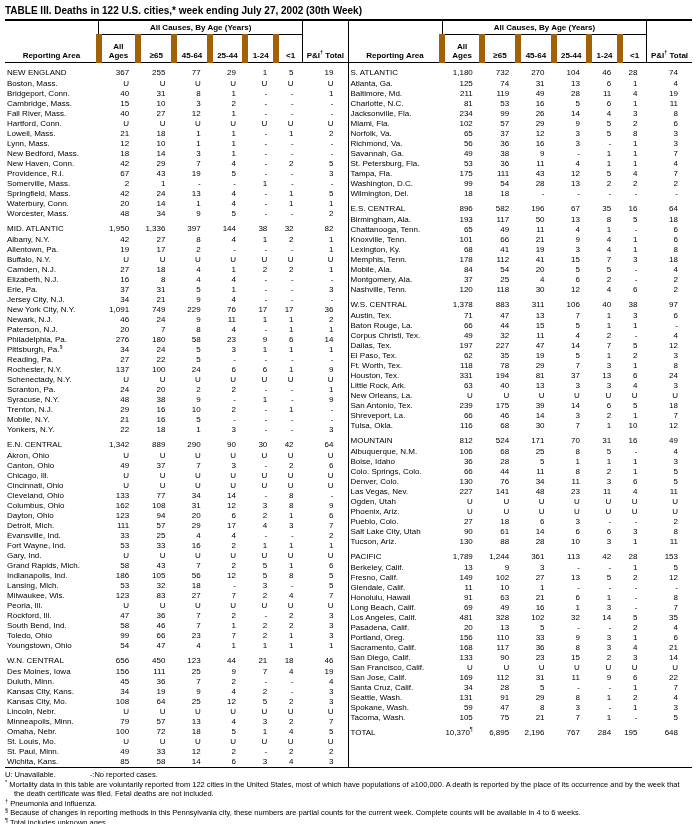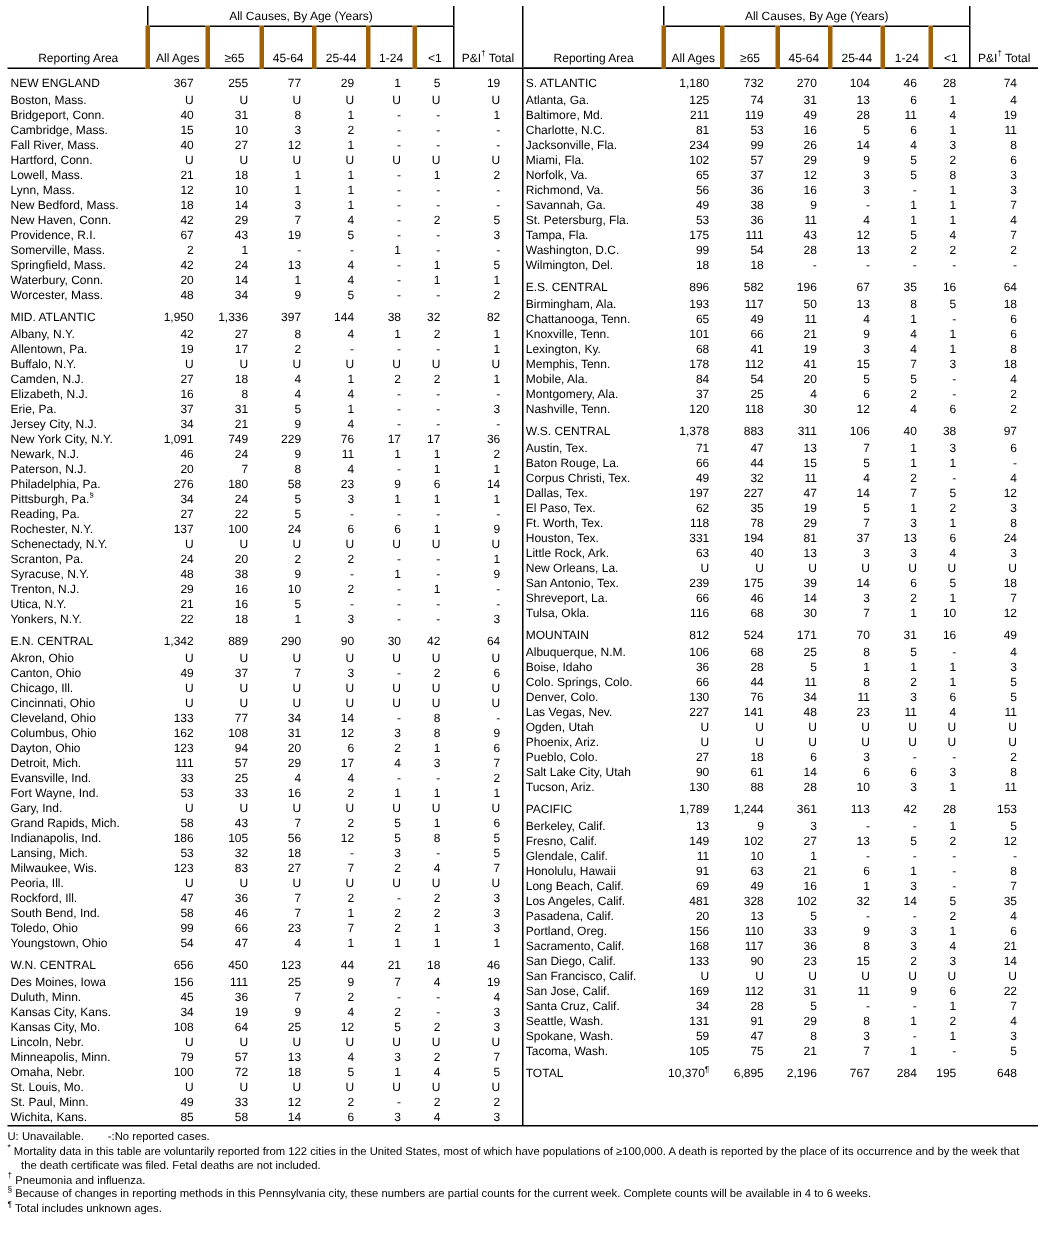--- a/index.html
+++ b/index.html
@@ -3,39 +3,40 @@
 <meta charset="utf-8">
 <style>
   html,body { margin:0; padding:0; background:#fff; color:#000;
     font-family:"Liberation Sans","DejaVu Sans",sans-serif; }
   .page { width:697px; height:824px; box-sizing:border-box; padding:4px 5px 0 5px; overflow:hidden; }
   .title { font-size:10px; font-weight:bold; padding:1px 0 3px 0; border-bottom:2px solid #000; }
   .tables { display:flex; align-items:flex-start; border-bottom:1px solid #000; }
   .half { width:50%; }
   .half.left table { border-right:1px solid #000; }
   table { border-collapse:collapse; width:100%; table-layout:fixed; }
-  thead th { font-weight:normal; font-size:8px; padding:0; }
+  thead th { font-weight:bold; font-size:8px; padding:0; }
   th.area-h { text-align:center; vertical-align:bottom; padding:0 0 2px 2px; border-bottom:1px solid #000; }
   th.group { text-align:center; border-left:1px solid #000; border-bottom:1px solid #000; height:13px; vertical-align:middle; }
   th.pi { border-left:1px solid #000; border-bottom:1px solid #000; text-align:center; vertical-align:bottom; padding:0 1px 2px 1px; white-space:normal; }
-  th.ageh { border-left:3px solid #a16207; border-bottom:1px solid #000; vertical-align:bottom; padding:1px 1px 2px 1px; height:24px; white-space:normal; }
+  th.ageh { border-left:6px solid #a16207; border-bottom:1px solid #000; vertical-align:bottom; padding:1px 1px 2px 1px; height:24px; white-space:normal; }
   tbody td { font-size:8px; height:10px; line-height:10px; padding:0; white-space:nowrap; overflow:hidden; }
   td.area { text-align:left; padding-left:2px; }
   td.num  { text-align:right; padding-right:9px; }
   td.num.pi-col { padding-right:14px; }
   tr.region td { padding-top:3px; height:13px; }
   sup { font-size:5.5px; line-height:0; }
   .footer { padding-top:2px; font-size:7.5px; line-height:9.5px; }
-  .legend .lg-u { margin-right:16px; }
+  .legend .lg-u { margin-right:34px; }
   .fn { padding-left:9px; text-indent:-9px; }
 </style>
 </head>
 <body>
 
 <div class="page">
+  <div class="title">TABLE III. Deaths in 122 U.S. cities,* week ending July 27, 2002 (30th Week)</div>
   <div class="tables">
     <div class="half left" id="half-left">
         <table>
           <colgroup>
             <col style="width: 93px;">
             <col style="width: 39px;">
             <col style="width: 36px;">
             <col style="width: 35px;">
             <col style="width: 35px;">
             <col style="width: 31px;">
@@ -392,21 +393,21 @@
               <td class="area">Trenton, N.J.</td>
               <td class="num">29</td>
               <td class="num">16</td>
               <td class="num">10</td>
               <td class="num">2</td>
               <td class="num">-</td>
               <td class="num">1</td>
               <td class="num pi-col">-</td>
             </tr>
             <tr class="city">
-              <td class="area">Utica, N.Y.</td>
+              <td class="area">Mobile, N.Y.</td>
               <td class="num">21</td>
               <td class="num">16</td>
               <td class="num">5</td>
               <td class="num">-</td>
               <td class="num">-</td>
               <td class="num">-</td>
               <td class="num pi-col">-</td>
             </tr>
             <tr class="city">
               <td class="area">Yonkers, N.Y.</td>

